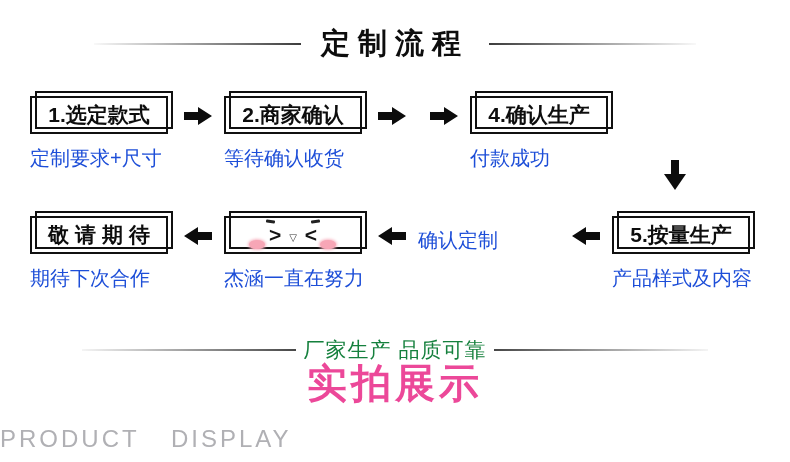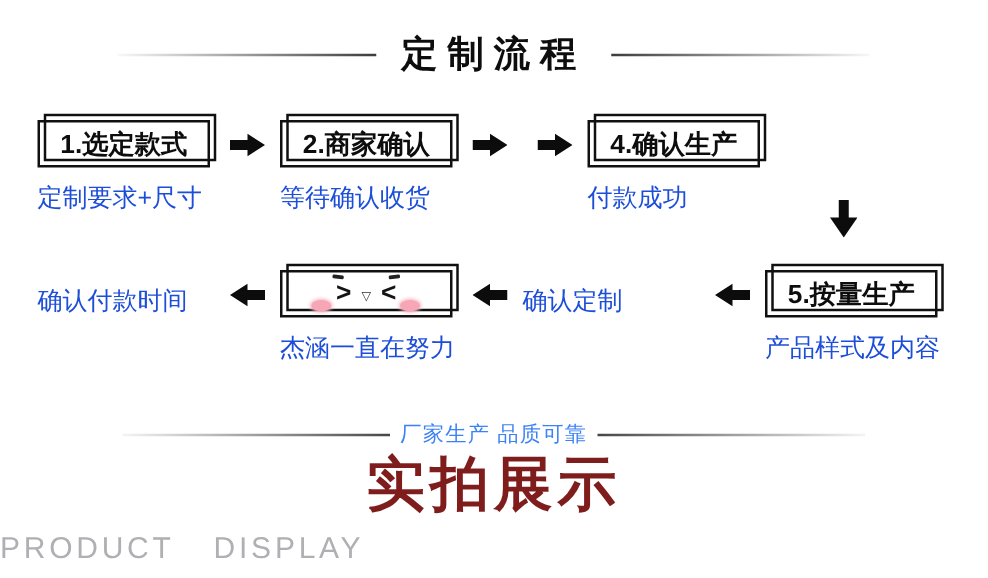--- a/index.html
+++ b/index.html
@@ -109,34 +109,34 @@
     width: 100%;
     display: flex;
     align-items: center;
     justify-content: center;
     gap: 8px;
   }
   .d-line { height: 2px; width: 214px; }
   .d-line.fade-in  { background: linear-gradient(to right, rgba(40,40,40,0.05), #474747); }
   .d-line.fade-out { background: linear-gradient(to left,  rgba(40,40,40,0.05), #474747); }
   .divider-label {
-    font-size: 17px;
-    color: #3b82f6;
+    font-size: 21px;
+    color: #15803d;
     letter-spacing: 1px;
     white-space: nowrap;
   }
   .display-title {
     position: absolute;
     top: 356px; left: 0;
     width: 100%;
     text-align: center;
-    font-size: 47px;
+    font-size: 40px;
     font-weight: 700;
     letter-spacing: 4px;
-    color: #7f1d1d;
+    color: #ec4899;
   }
   .display-subtitle {
     position: absolute;
     top: 425px; left: 0;
     width: 100%;
     text-align: left;
     font-size: 24px;
     letter-spacing: 3px;
     word-spacing: 22px;
     color: #b0b0b4;
@@ -191,21 +191,24 @@
   </div>
 
   <div class="down-arrow">
     <svg width="22" height="30" viewBox="0 0 22 30">
         <path d="M7 0 H15 V14 H22 L11 30 L0 14 H7 Z" fill="#0c0c0c"></path>
       </svg>
   </div>
 
   <div class="flow-row row2">
     <div class="step">
-      <div class="caption">确认付款时间</div>
+      <div class="box">
+        <span class="spread">敬请期待</span>
+      </div>
+      <div class="caption">期待下次合作</div>
     </div>
     <div class="arrow-cell">
       <svg width="28" height="20" viewBox="0 0 28 20">
           <path d="M28 6 H14 V1 L0 10 L14 19 V14 H28 Z" fill="#0c0c0c"></path>
         </svg>
     </div>
     <div class="step">
       <div class="box">
         <div class="face">
           <span class="brow l"></span>

